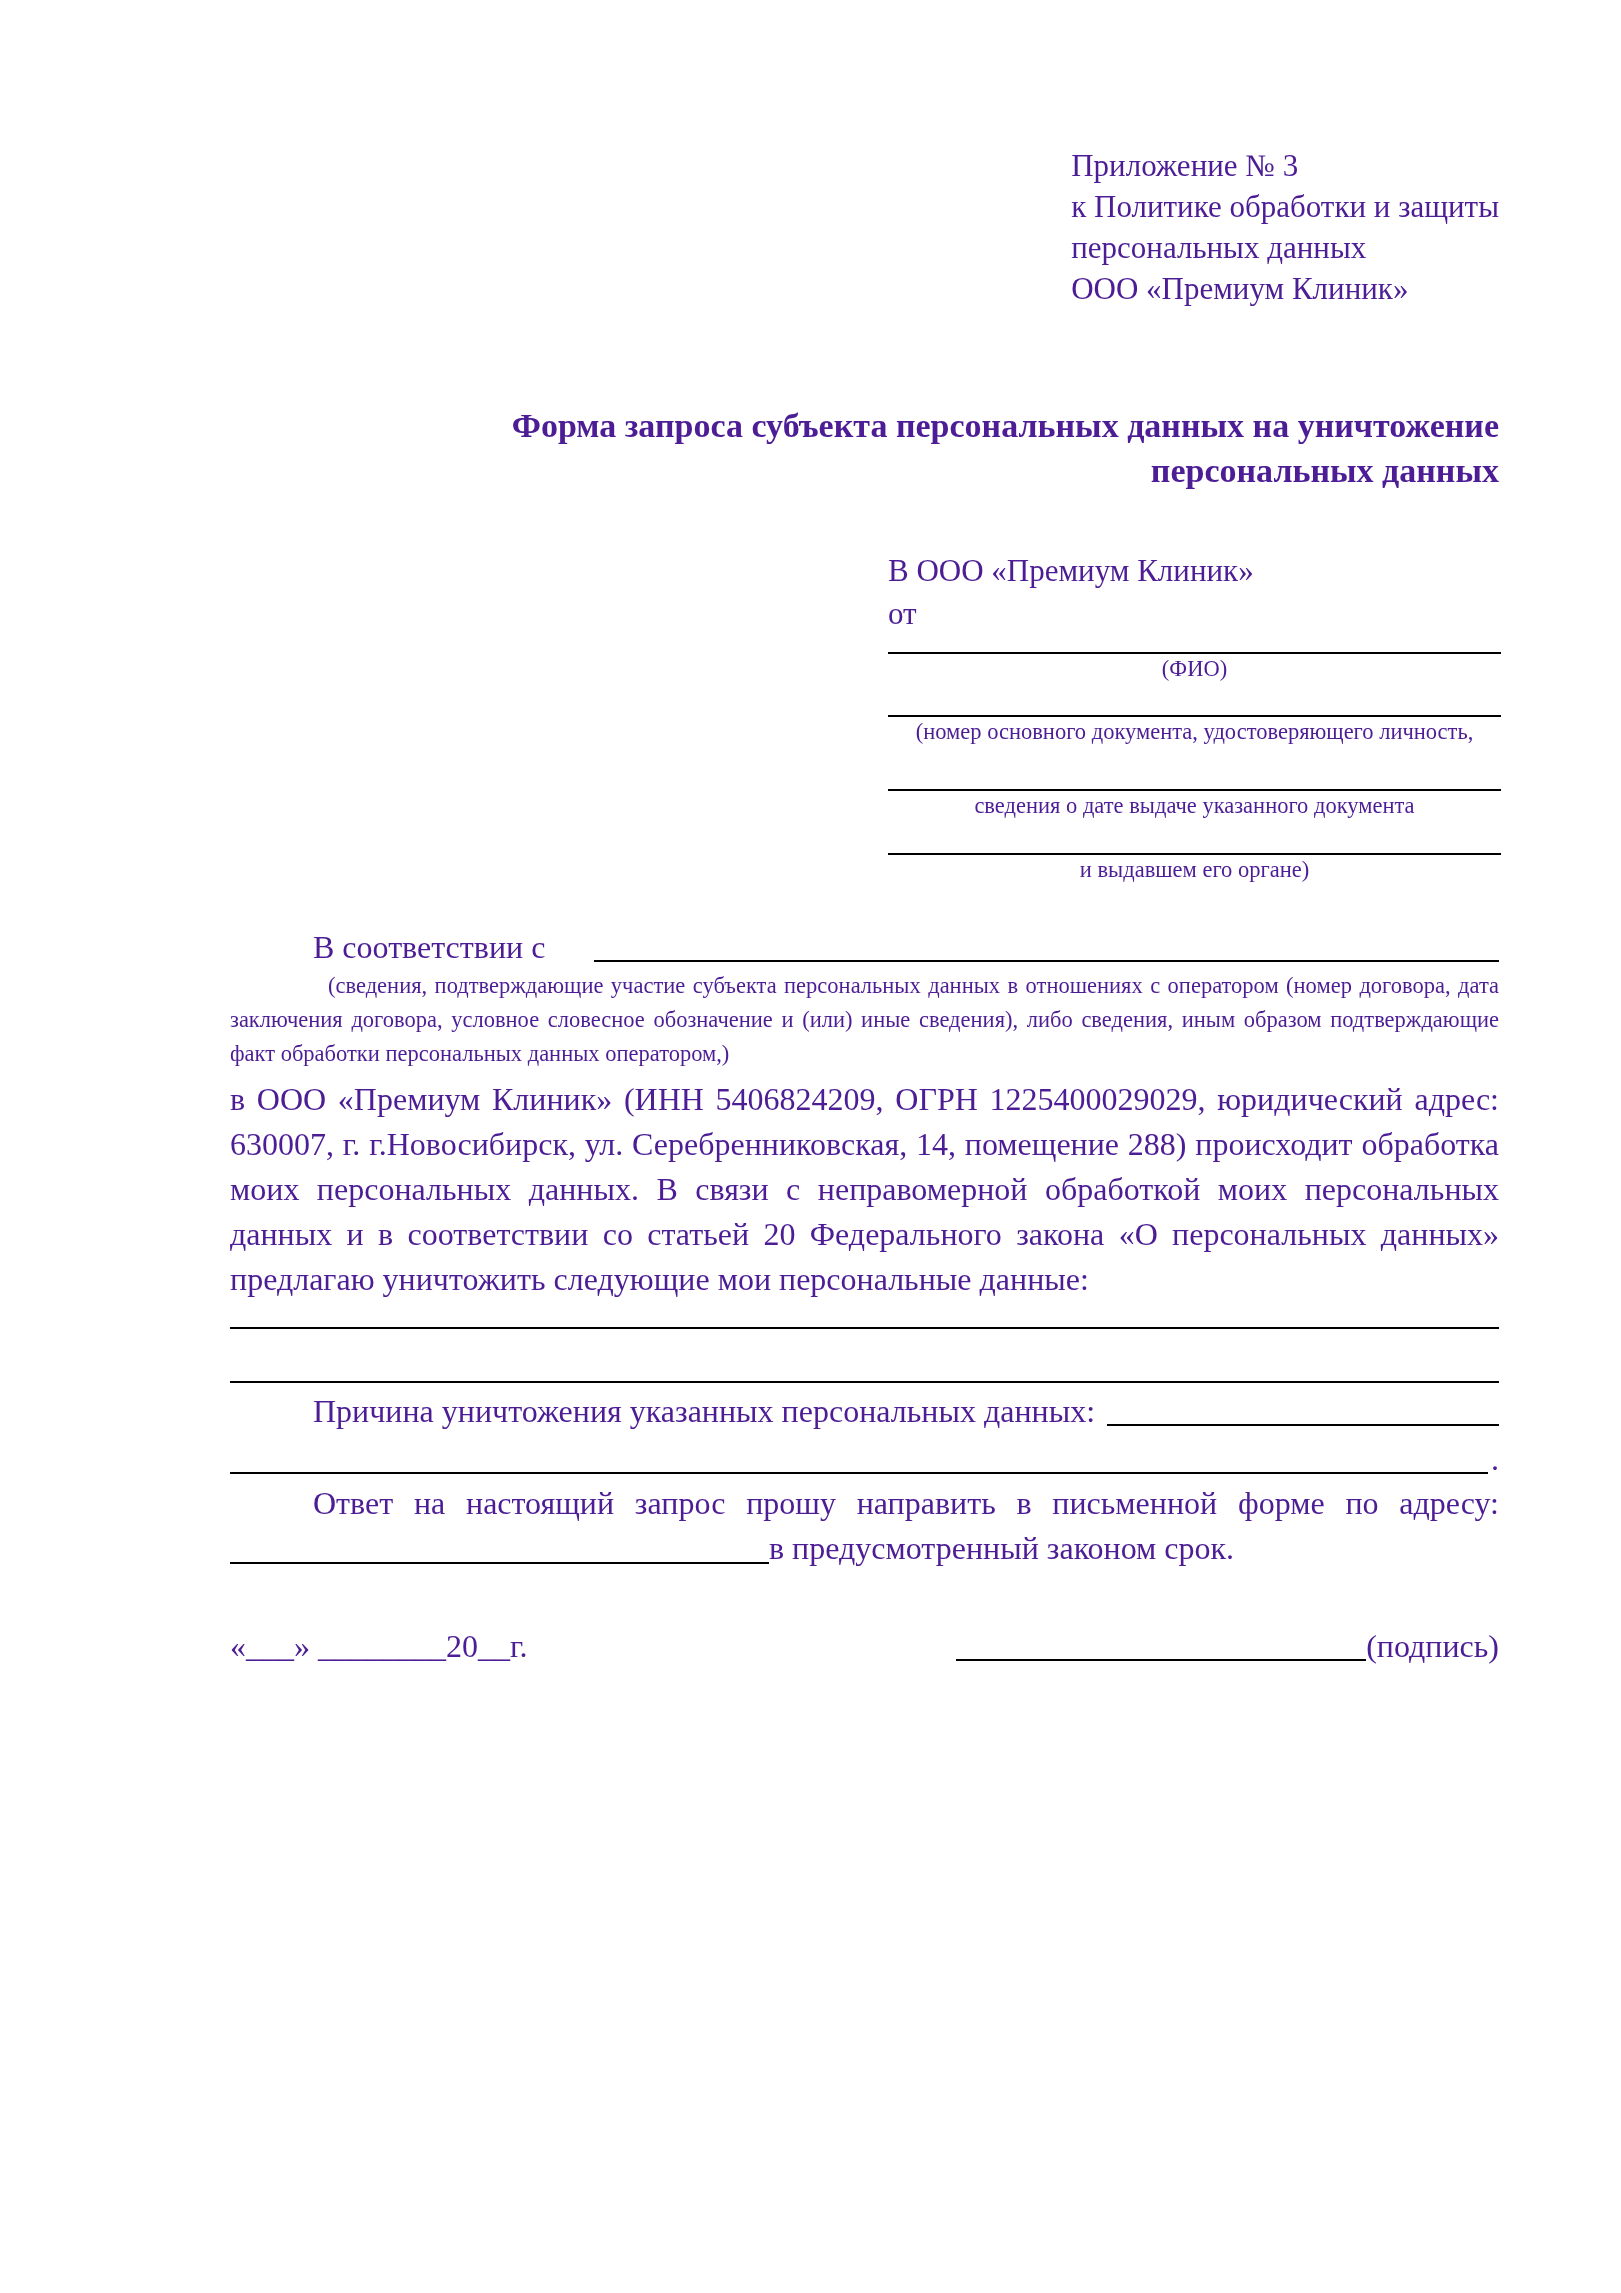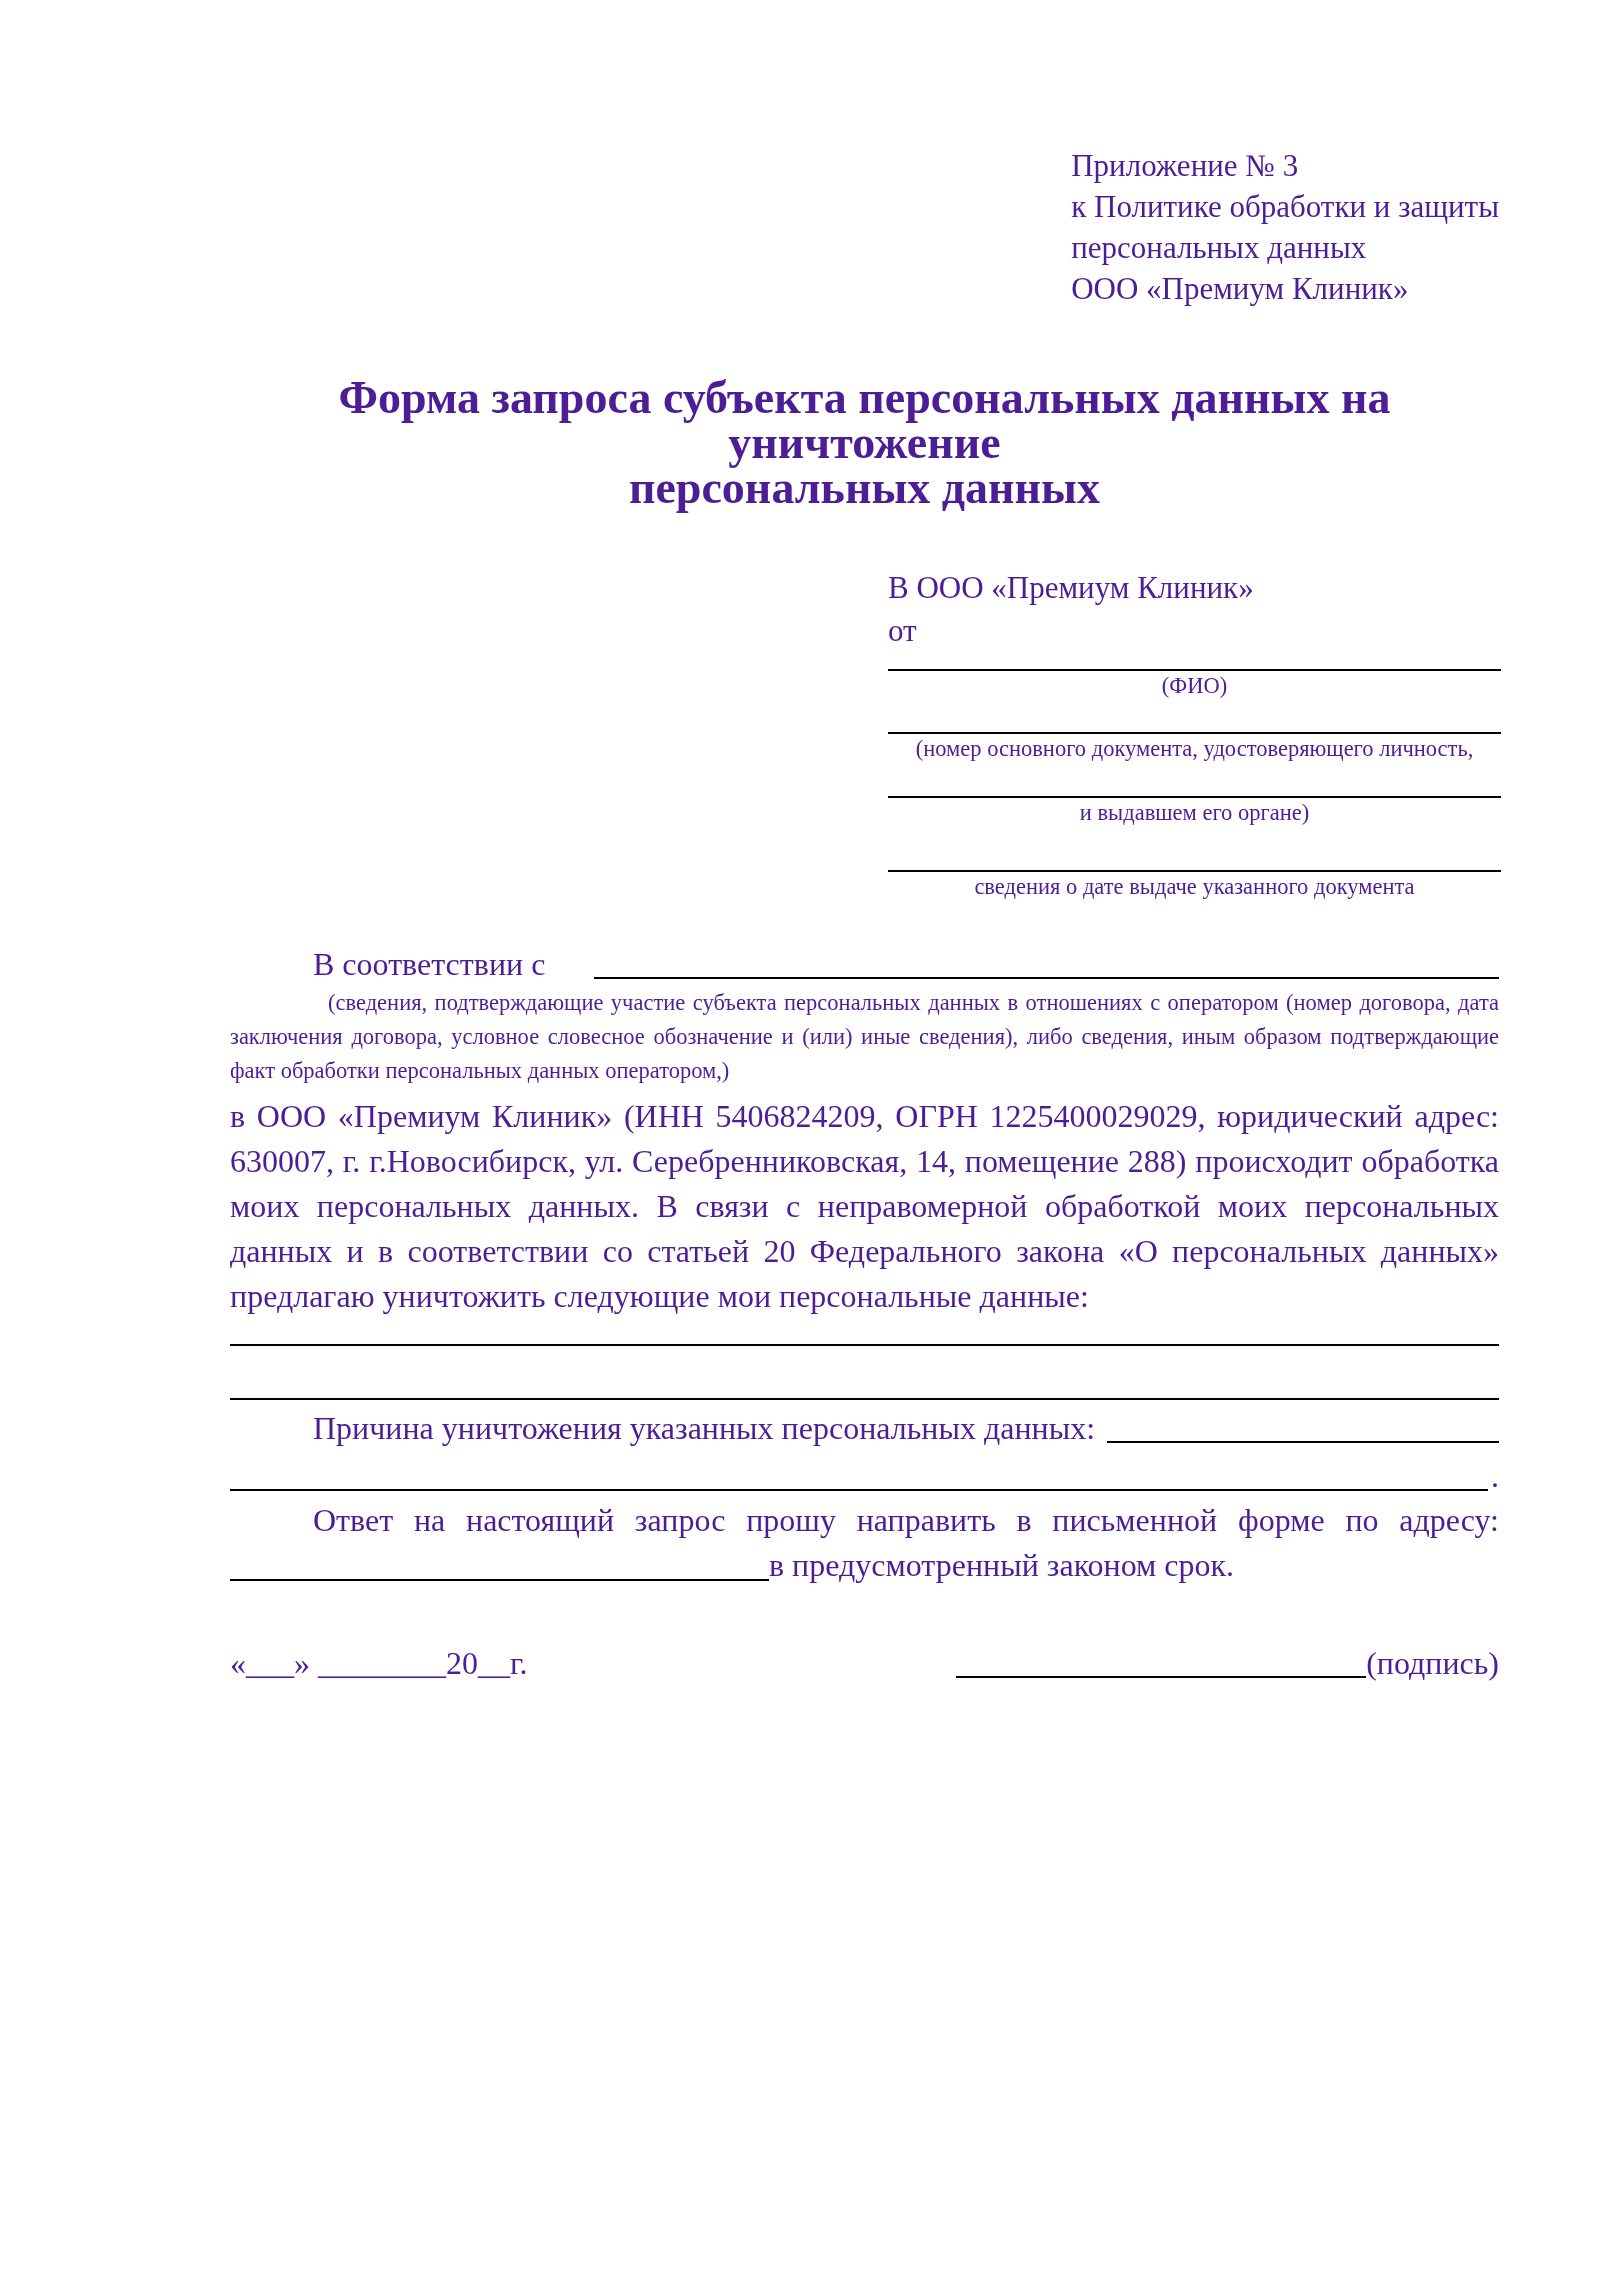--- a/index.html
+++ b/index.html
@@ -16,24 +16,24 @@
   }
   
   .appendix {
     margin:145px 0 0 auto;
     width:max-content;
     font-size:31px; line-height:41px;
     text-align:left;
   }
   
   .title {
-    margin-top:66px;
-    text-align:center;
+    margin-top:94px;
+    text-align:right;
     font-weight:700;
-    font-size:46px; line-height:45px;
+    font-size:34px; line-height:45px;
   }
   
   .addressee {
     margin-top:57px;
     margin-left:658px;
     width:613px;
     font-size:31px; line-height:41px;
   }
   .addr-from { margin-top:2px; }
   .uline { border-bottom:2.9px solid #000; }
@@ -122,28 +122,28 @@
     <div class="field f1">
       <div class="uline"></div>
       <div class="cap">(ФИО)</div>
     </div>
 
     <div class="field f2">
       <div class="uline"></div>
       <div class="cap">(номер основного документа, удостоверяющего личность,</div>
     </div>
 
+    <div class="field f3">
+      <div class="uline"></div>
+      <div class="cap">сведения о дате выдаче указанного документа</div>
+    </div>
+
     <div class="field f4">
       <div class="uline"></div>
       <div class="cap">и выдавшем его органе)</div>
-    </div>
-
-    <div class="field f3">
-      <div class="uline"></div>
-      <div class="cap">сведения о дате выдаче указанного документа</div>
     </div>
   </div>
 
   <div class="accordance">
     <span class="lbl">В соответствии с</span>
     <span class="fill"></span>
   </div>
 
   <div class="fine-print">(сведения, подтверждающие участие субъекта персональных данных в отношениях с оператором (номер договора, дата заключения договора, условное словесное обозначение и (или) иные сведения), либо сведения, иным образом подтверждающие факт обработки персональных данных оператором,)</div>
 

